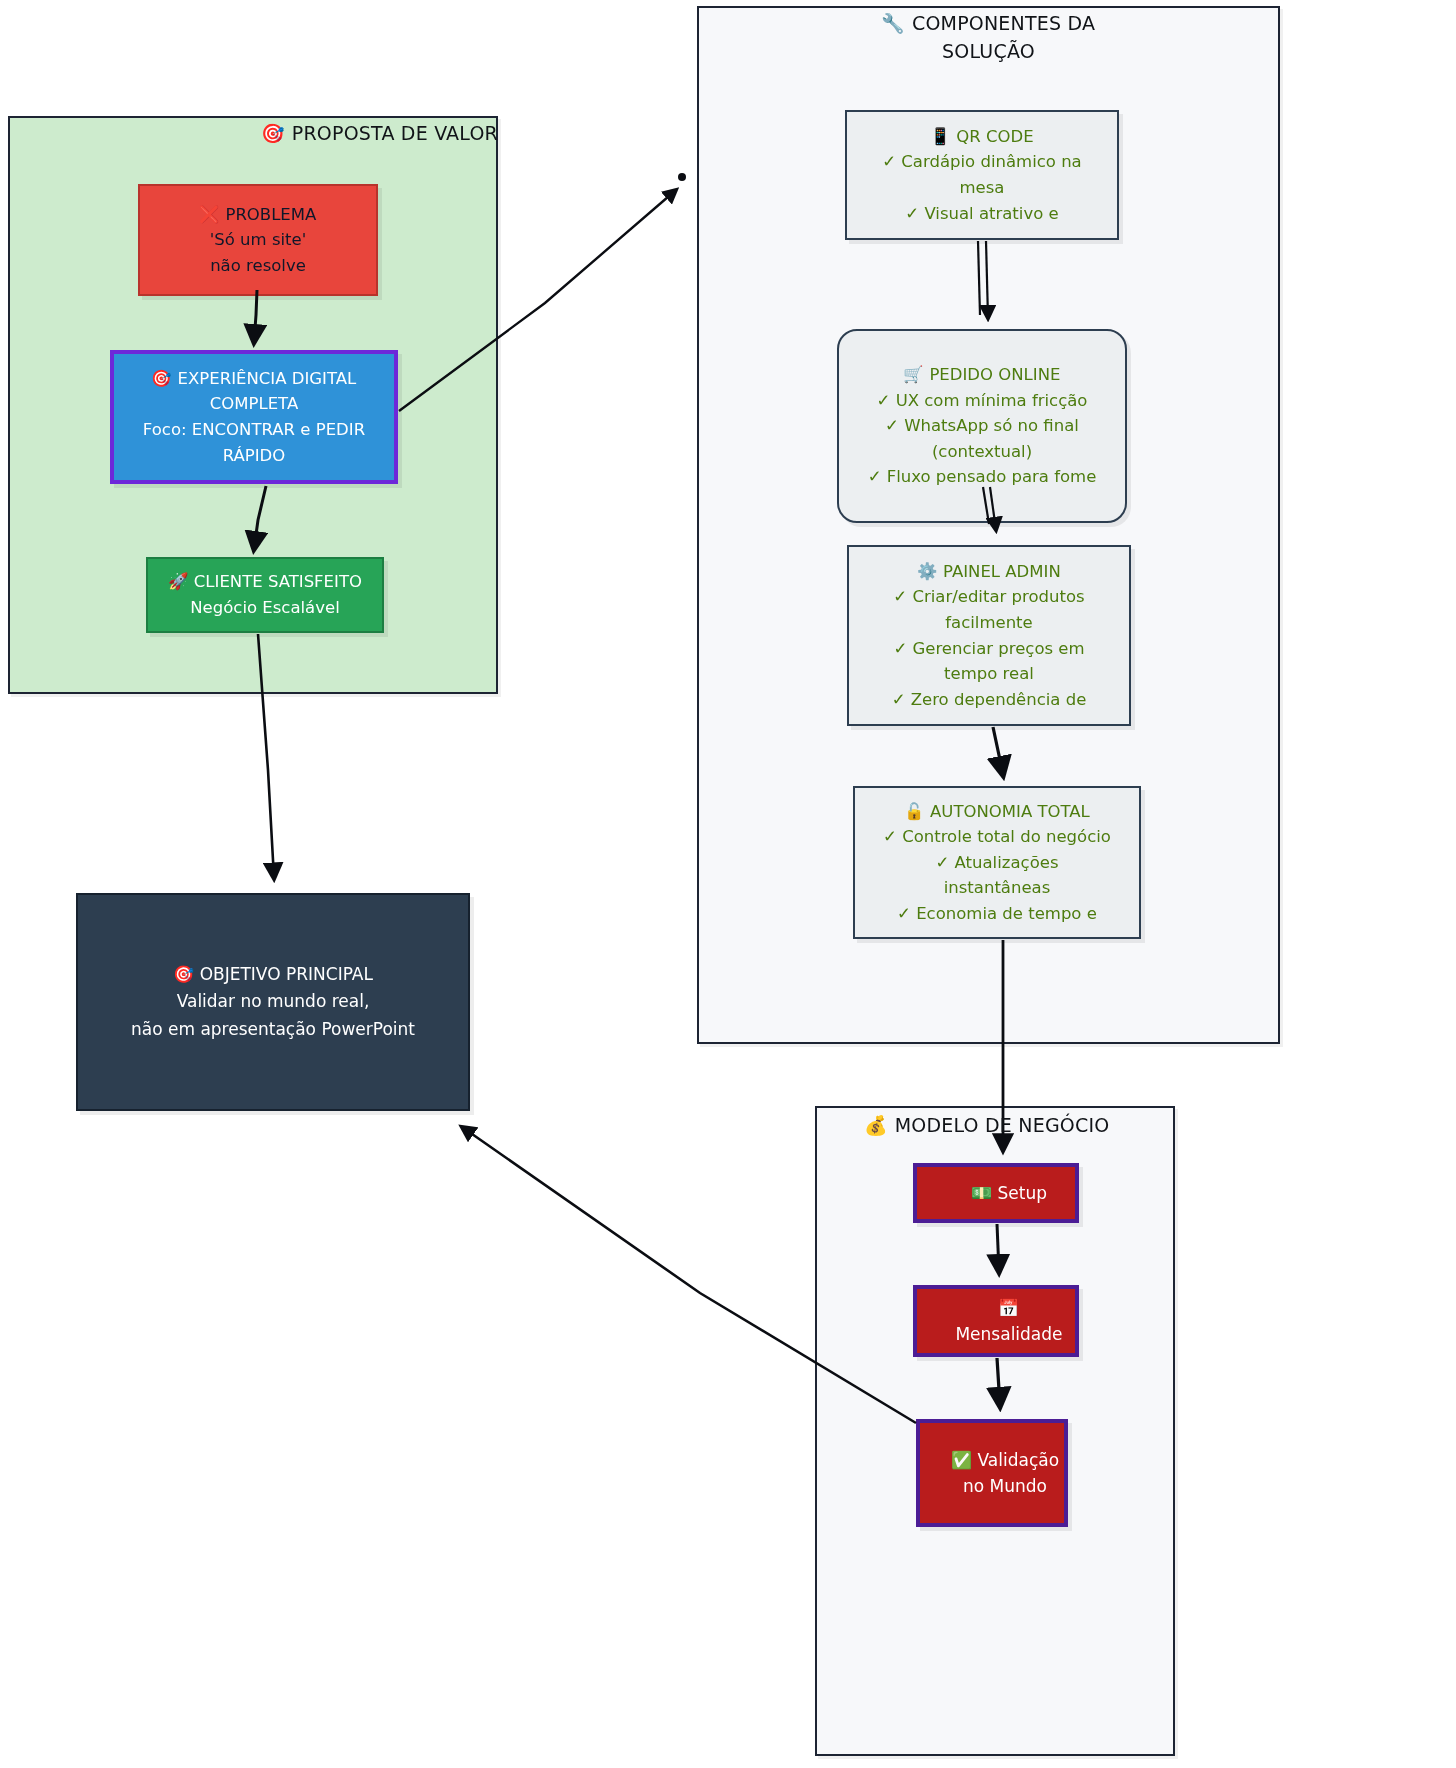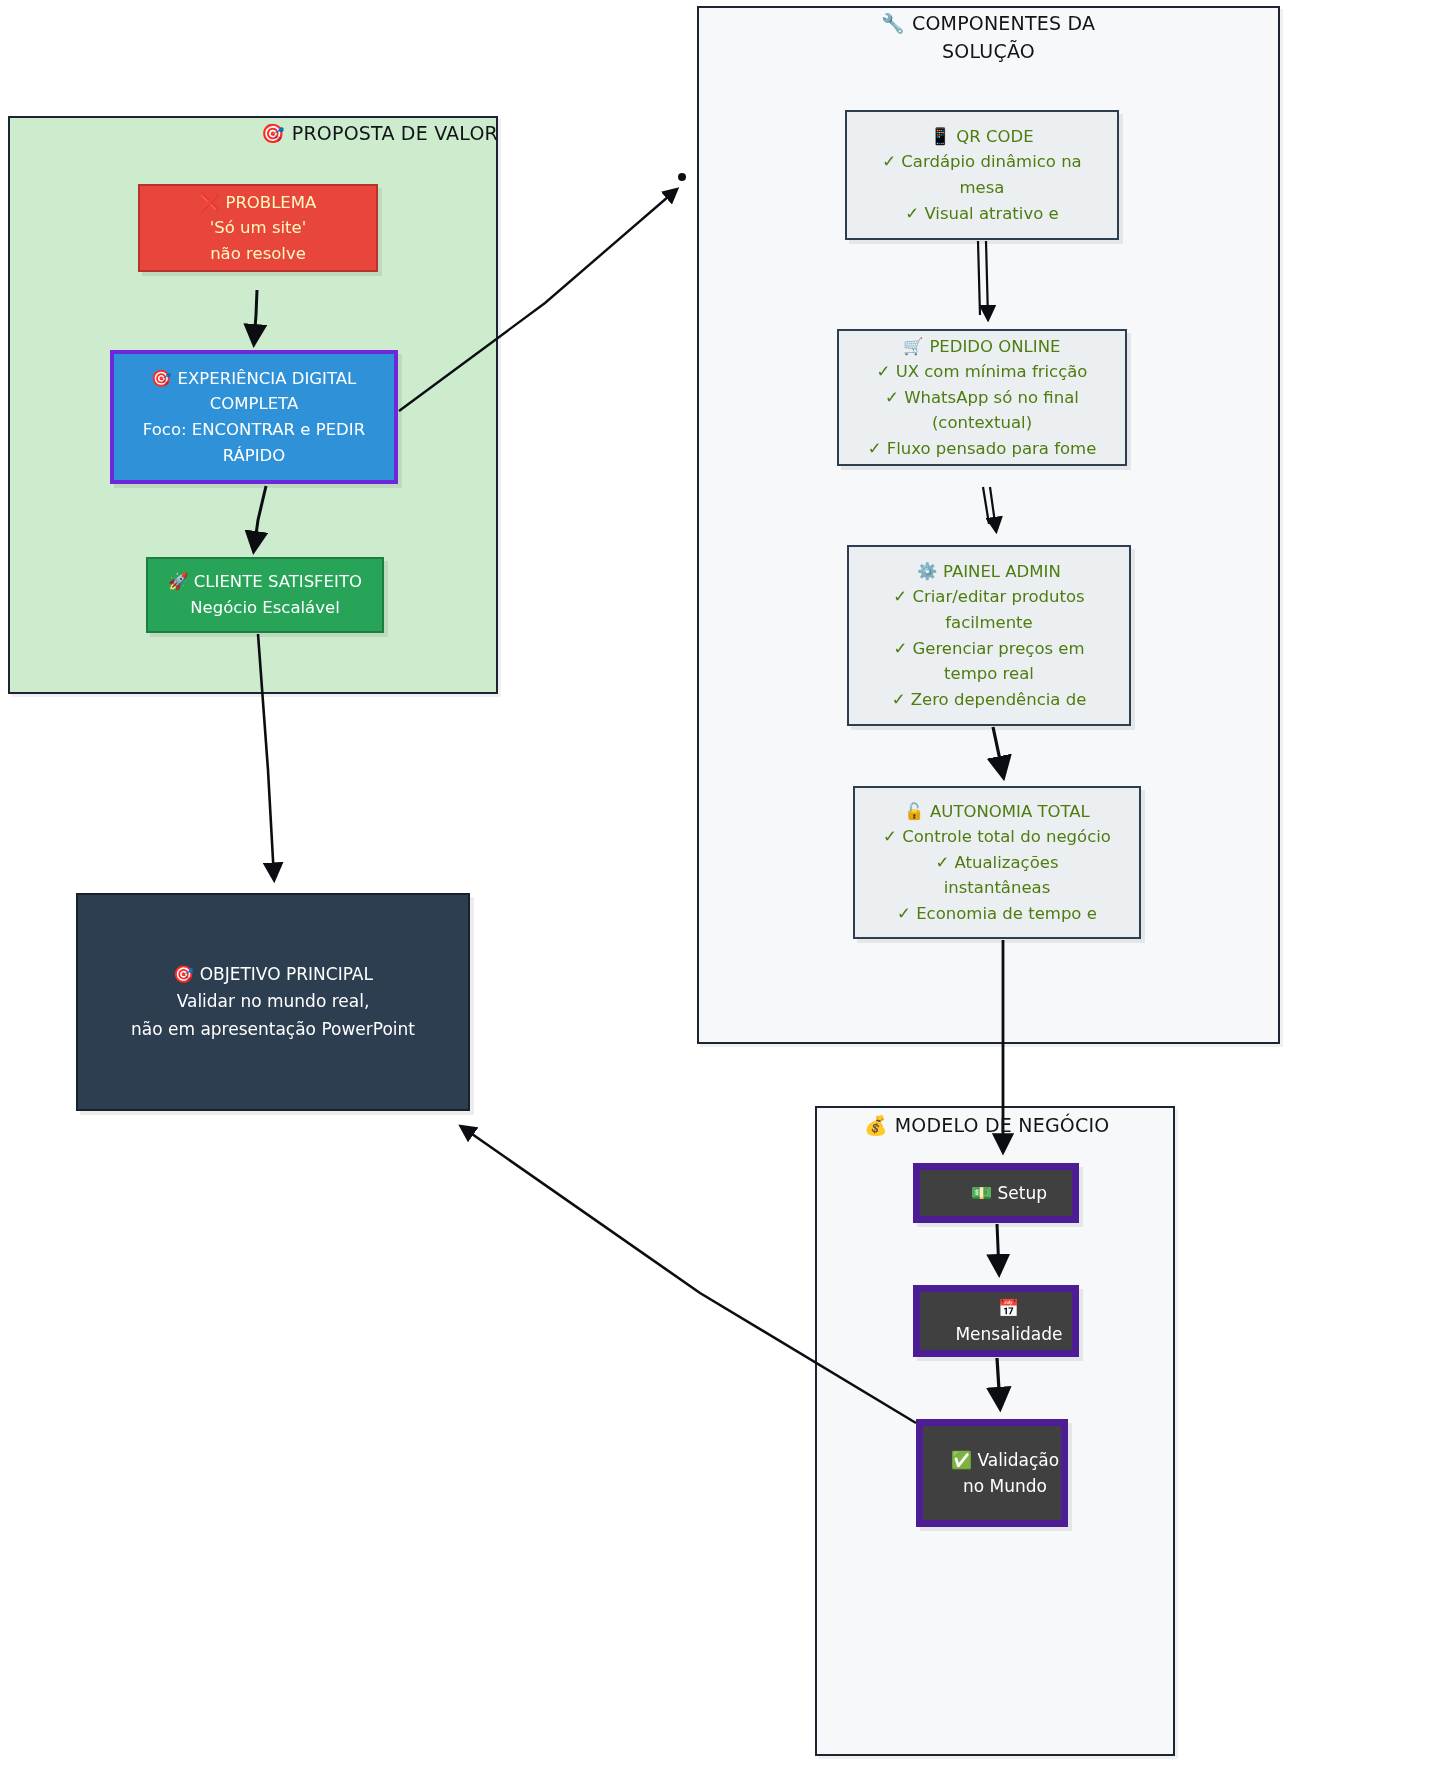--- a/index.html
+++ b/index.html
@@ -55,23 +55,23 @@
     text-align:center;
     z-index:4;
     box-shadow:4px 4px 0 rgba(0,0,0,0.07);
   }
   .node .ln{display:block;white-space:nowrap;}
   .node .hd{white-space:nowrap;}
   .emo{font-family:"DejaVu Sans",sans-serif;}
 
   
   #node-problema{
-    left:138px;top:184px;width:240px;height:88px;
+    left:138px;top:184px;width:240px;height:112px;
     background:#e8453c;border:2px solid #b8332c;
-    color:#fef9c3;font-size:16.5px;line-height:1.55;
+    color:#0f172a;font-size:16.5px;line-height:1.55;
   }
   
   #node-experiencia{
     left:110px;top:350px;width:288px;height:134px;
     background:#2f92d8;border:4px solid #6d28d9;
     color:#ffffff;font-size:16.5px;line-height:1.55;
   }
   
   #node-cliente{
     left:146px;top:557px;width:238px;height:76px;
@@ -84,27 +84,27 @@
     background:#2d3e50;border:2px solid #16212e;
     color:#ffffff;font-size:17px;line-height:1.6;
   }
 
   
   .card{
     background:#eceff1;border:2px solid #2d3e50;
     color:#4d7c0f;font-size:16.5px;line-height:1.55;
   }
   #node-qrcode{left:845px;top:110px;width:274px;height:130px;}
-  #node-pedido{left:837px;top:329px;width:290px;height:137px;}
+  #node-pedido{left:837px;top:329px;width:290px;height:194px;border-radius:20px;}
   #node-painel{left:847px;top:545px;width:284px;height:181px;}
   #node-autonomia{left:853px;top:786px;width:288px;height:153px;}
 
   
   .orange{
-    background:#404040;border:7px solid #4c1d95;
+    background:#b91c1c;border:4px solid #4c1d95;
     color:#ffffff;font-size:17px;line-height:1.55;padding-left:26px;
   }
   #node-setup{left:913px;top:1163px;width:166px;height:60px;}
   #node-mensalidade{left:913px;top:1285px;width:166px;height:72px;}
   #node-validacao{left:916px;top:1419px;width:152px;height:108px;}
 </style>
 </head>
 <body>
 
 <div id="stage">

